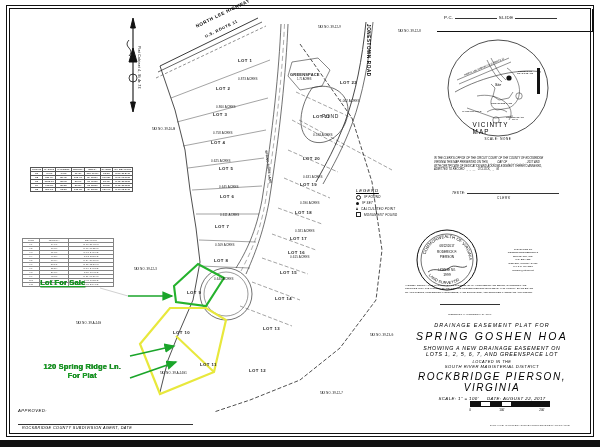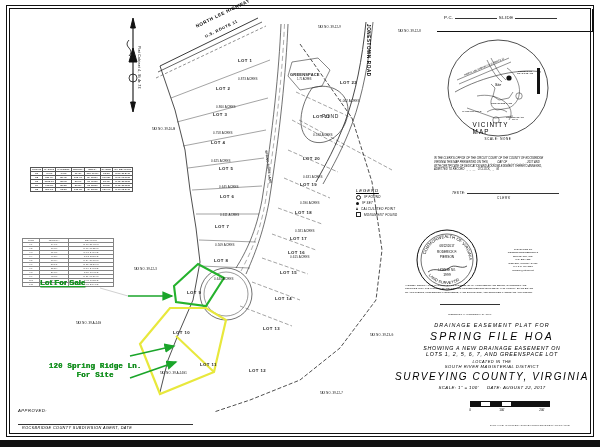--- a/index.html
+++ b/index.html
@@ -391,23 +391,23 @@
         </tr>
       <tr>
           <td>L11</td>
           <td>44.02'</td>
           <td>N 37°23'47"E</td>
         </tr>
     </tbody>
   </table>
 
   <div class="green-note" style="left:40px;top:278px;text-decoration:underline;">Lot For Sale</div>
-  <div class="green-note" style="left:35px;top:362px;width:120px;font-family:Liberation Mono, monospace;">
+  <div class="green-note" style="left:22px;top:362px;width:120px;">
     <span>120 Spring Ridge Ln.</span><br>
-    <span>For Site</span>
+    <span>For Plat</span>
   </div>
 
   <div id="legend">
     <div class="hd">LEGEND</div>
     <div class="row">
       <span class="lg-sym sym-ipfound"></span>
       <span>IP FOUND</span>
     </div>
     <div class="row">
       <span class="lg-sym sym-ipset"></span>
@@ -497,26 +497,26 @@
     <div>PH: 540-460-3627</div>
     <div>rpierson@ntelos.net</div>
   </div>
 
   <div id="cert">I HEREBY CERTIFY THAT THIS SURVEY, TO THE BEST OF MY KNOWLEDGE AND BELIEF, IS CORRECT AND COMPLIES WITH THE MINIMUM STANDARDS AND PROCEDURES ESTABLISHED BY THE VIRGINIA STATE BOARD OF ARCHITECTS, PROFESSIONAL ENGINEERS, LAND SURVEYORS, AND CERTIFIED LANDSCAPE ARCHITECTS.</div>
   <div id="signname">RODERICK F. PIERSON  L.S. 1999</div>
   <div style="position:absolute;left:440px;top:304px;width:60px;border-top:.5px solid #333;"></div>
 
   <div id="titleblock">
     <div class="l1">DRAINAGE EASEMENT PLAT FOR</div>
-    <div class="l2">SPRING FILE HOA</div>
+    <div class="l2">SPRING GOSHEN HOA</div>
     <div class="l3">SHOWING A NEW DRAINAGE EASEMENT ON</div>
     <div class="l4">LOTS 1, 2, 5, 6, 7, AND GREENSPACE LOT</div>
     <div class="l5">LOCATED IN THE</div>
     <div class="l6">SOUTH RIVER MAGISTERIAL DISTRICT</div>
-    <div class="l7">SURVEYING COUNTY, VIRGINIA</div>
+    <div class="l7">ROCKBRIDGE PIERSON, VIRGINIA</div>
     <div class="l8">
       <span>SCALE: 1" = 100'</span>
       &nbsp;&nbsp;&nbsp;
       <span>DATE: AUGUST 22, 2017</span>
     </div>
   </div>
 
   <div id="scalebar">
     <div style="flex:1;background:#111;"></div>
     <div style="flex:1;background:#fff;border:.5px solid #111;box-sizing:border-box;"></div>

